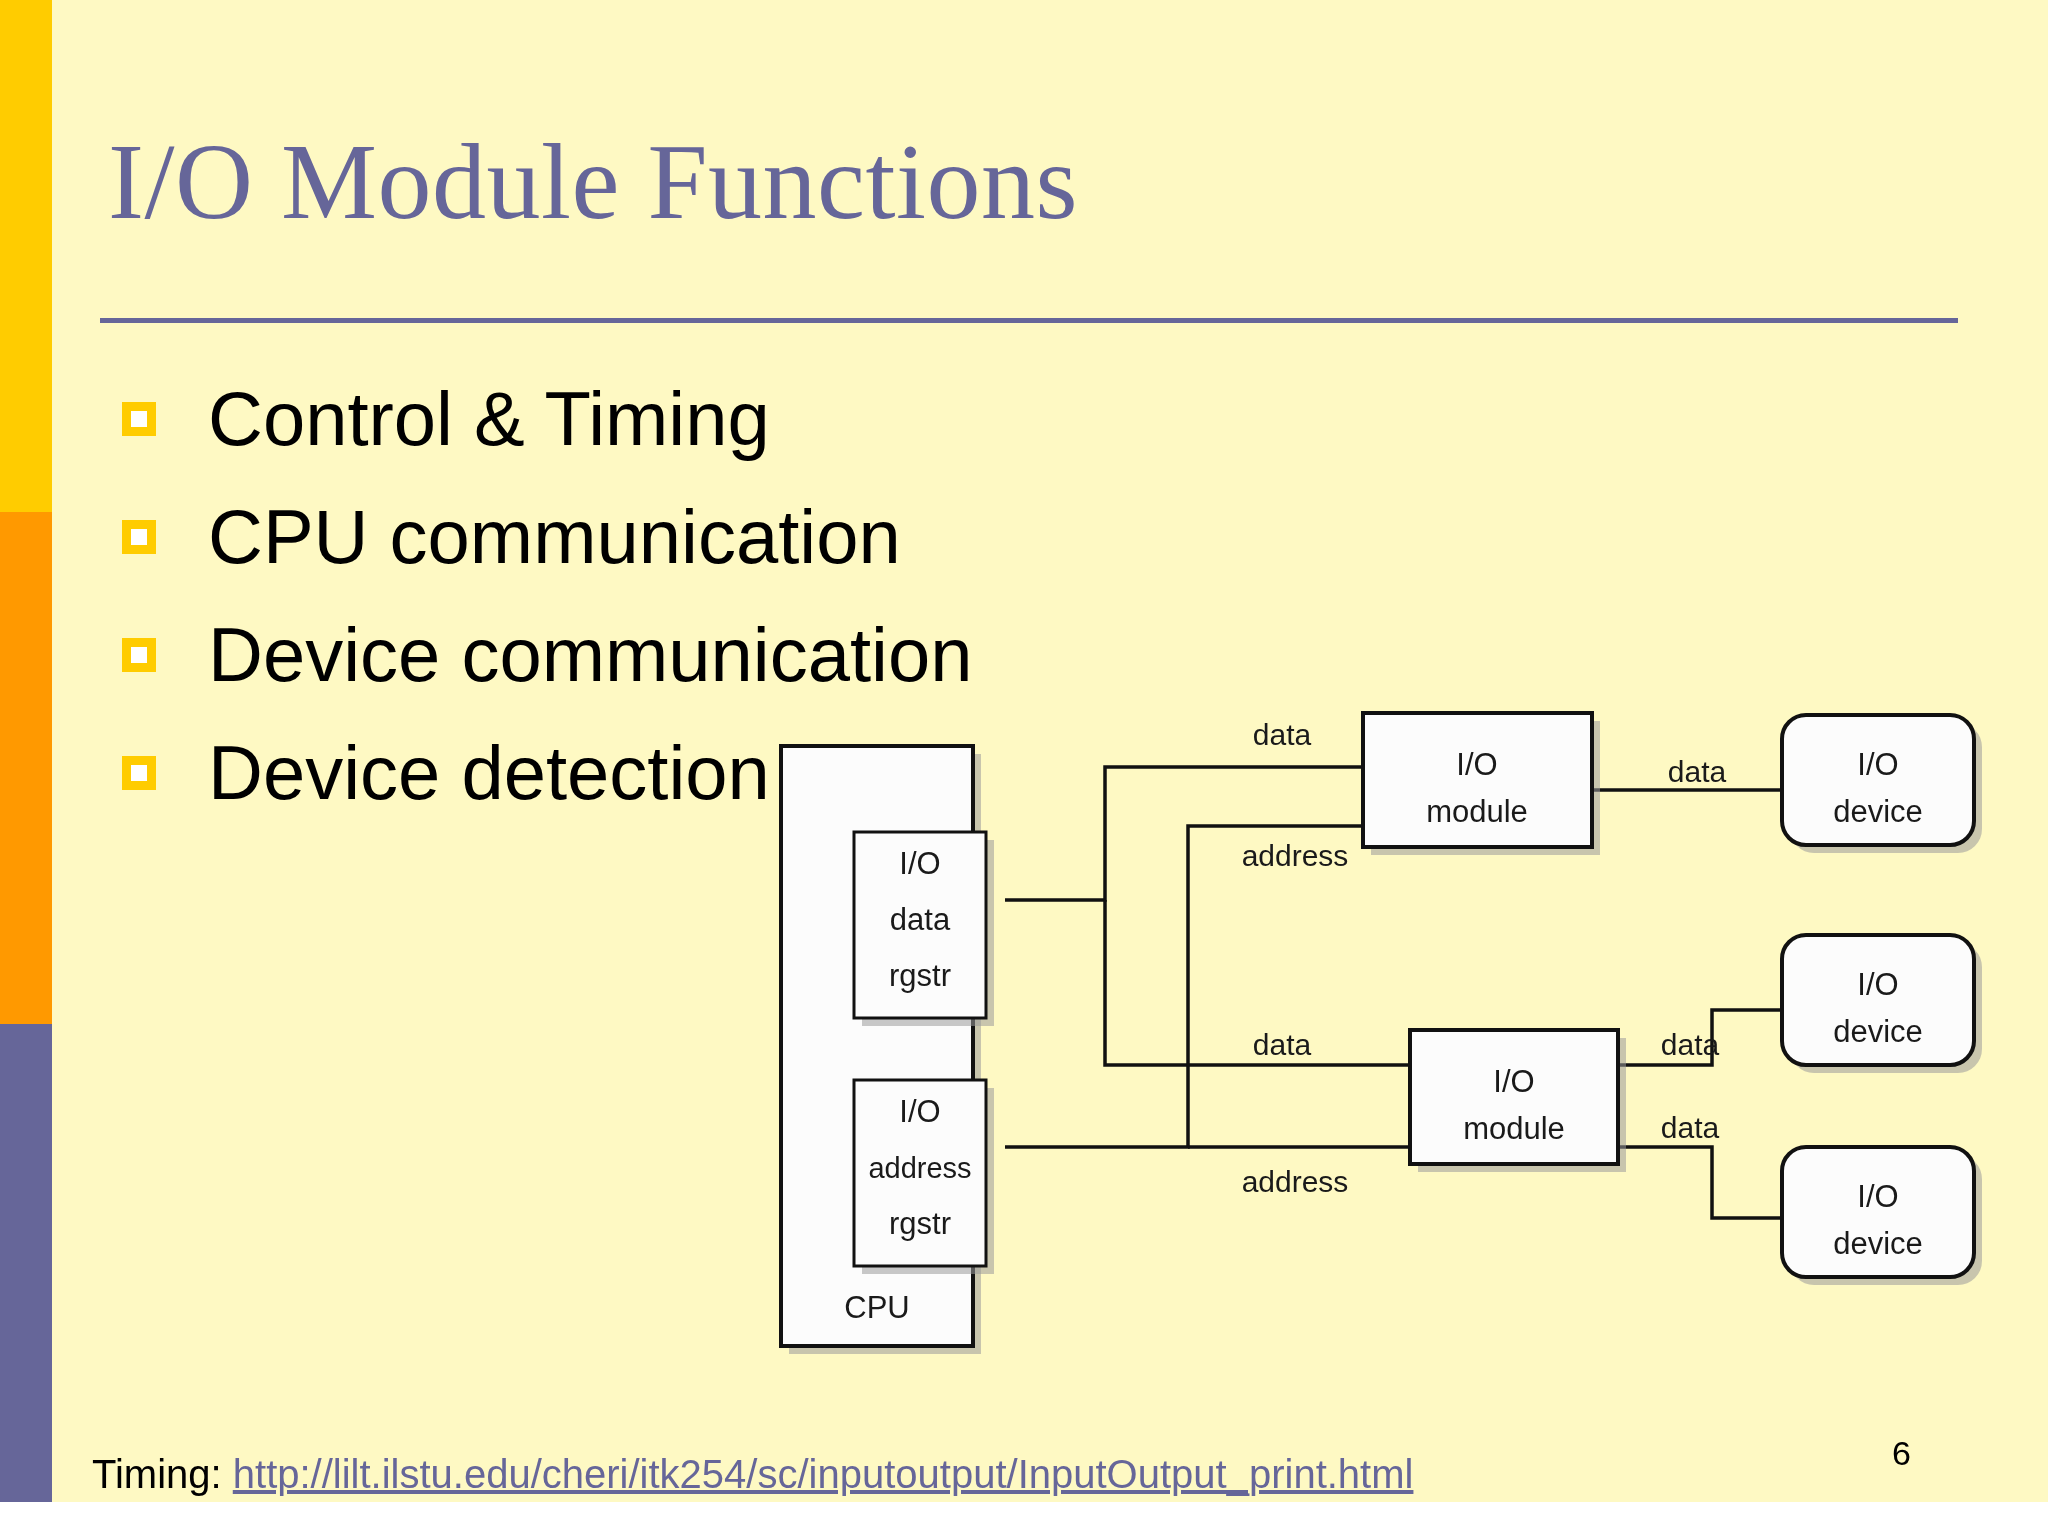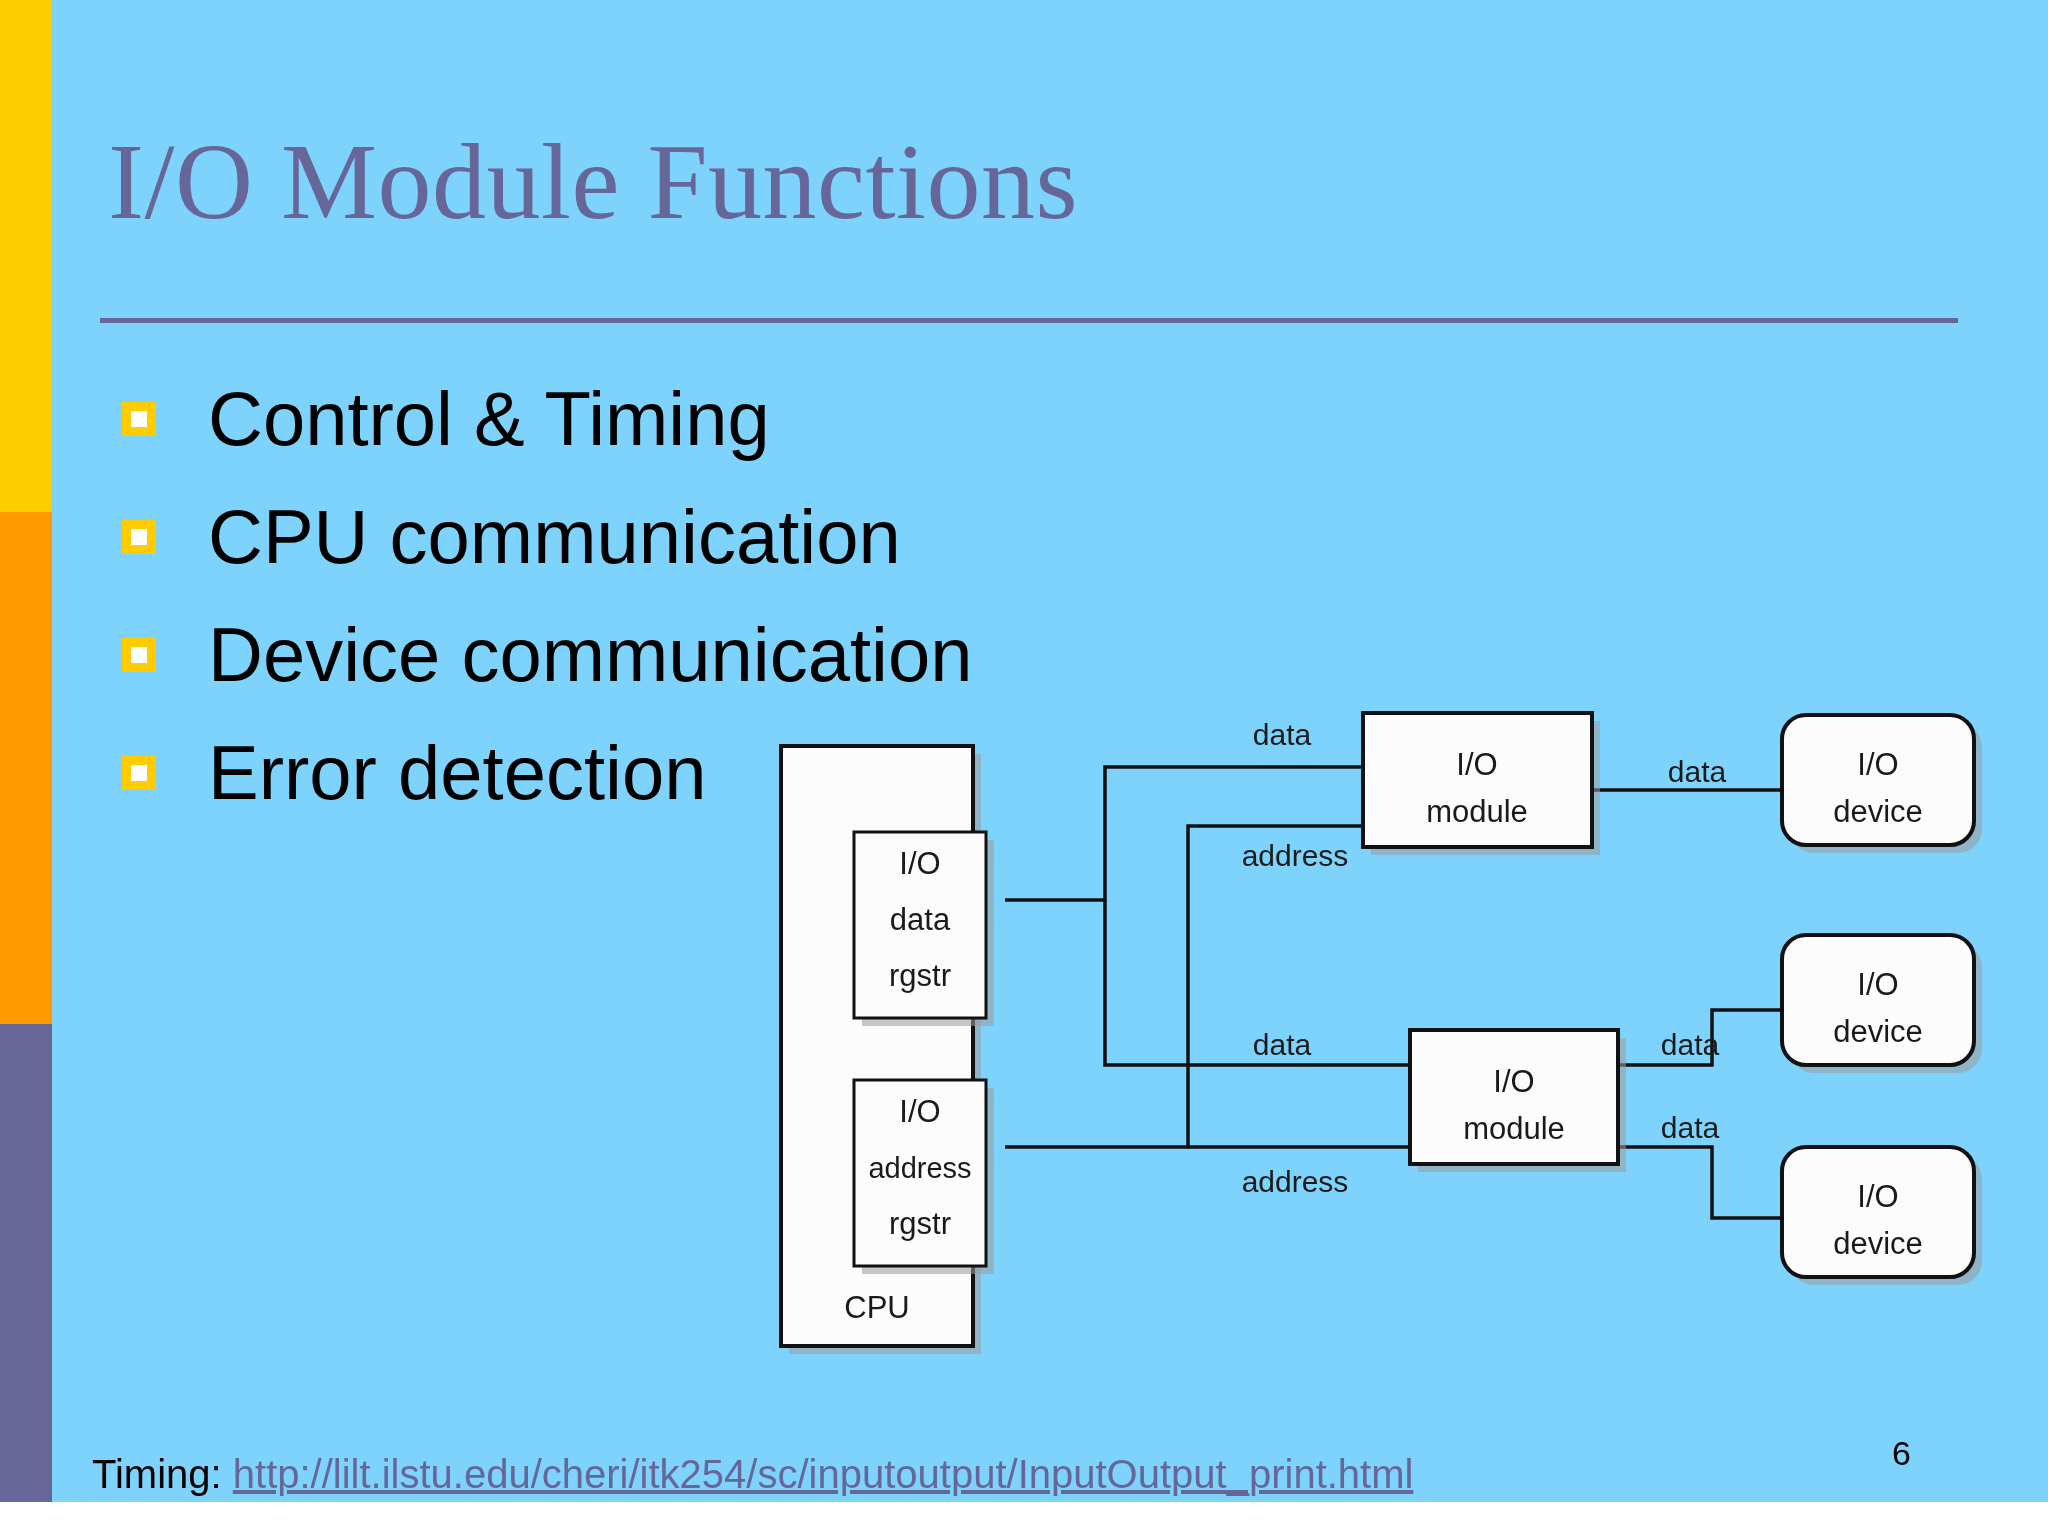--- a/index.html
+++ b/index.html
@@ -4,21 +4,21 @@
 <style>
   html, body {
     margin: 0;
     padding: 0;
     background: #ffffff;
   }
   #slide {
     position: relative;
     width: 2048px;
     height: 1502px;
-    background: #7dd3fc;
+    background: #fef9c3;
     overflow: hidden;
     font-family: "Liberation Sans", sans-serif;
   }
 
   
   .accent-bar {
     position: absolute;
     left: 0;
     width: 52px;
   }
@@ -141,21 +141,21 @@
     <div class="bullet-row">
       <span class="bullet-marker"></span>
       <span class="bullet-text">CPU communication</span>
     </div>
     <div class="bullet-row">
       <span class="bullet-marker"></span>
       <span class="bullet-text">Device communication</span>
     </div>
     <div class="bullet-row">
       <span class="bullet-marker"></span>
-      <span class="bullet-text">Error detection</span>
+      <span class="bullet-text">Device detection</span>
     </div>
   </div>
 
   <svg id="diagram" viewBox="0 0 2048 1536">
 
     <path class="dg-wire" d="M 1005 900 L 1105 900 L 1105 767 L 1363 767"></path>
 
     <path class="dg-wire" d="M 1105 900 L 1105 1065 L 1410 1065"></path>
 
     <path class="dg-wire" d="M 1005 1147 L 1188 1147 L 1188 826 L 1363 826"></path>

